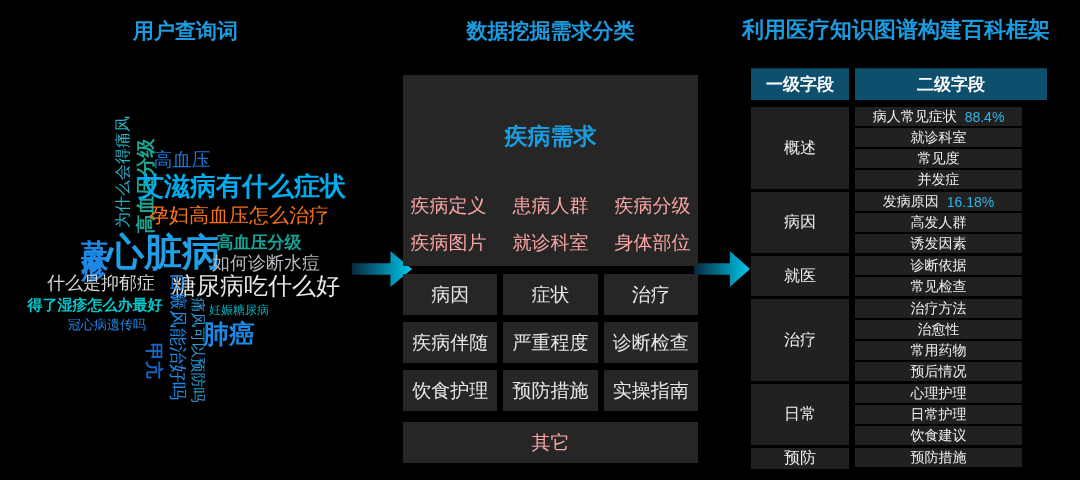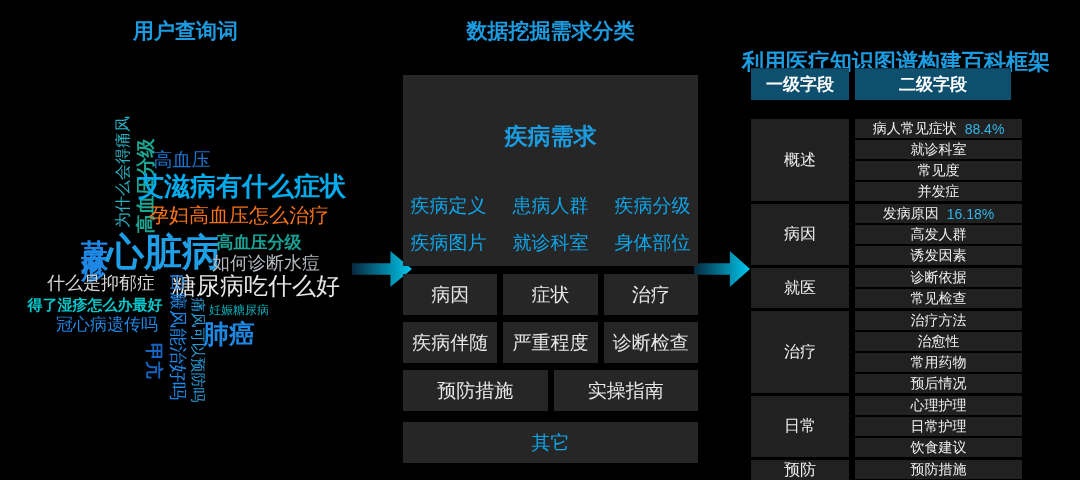--- a/index.html
+++ b/index.html
@@ -3,48 +3,48 @@
 <meta charset="utf-8">
 <style>
   html,body{margin:0;padding:0;background:#000;}
   body{width:1080px;height:480px;overflow:hidden;position:relative;
        font-family:"Liberation Sans","DejaVu Sans",sans-serif;}
   .stage{position:absolute;left:16px;top:0;width:1080px;height:480px;background:#000;padding-left:37px;}
 
   .section-title{position:absolute;font-weight:bold;font-size:21px;color:var(--accent);white-space:nowrap;}
   #wc-title{left:117px;top:17px;}
   #mid-title{left:387px;top:17px;width:295px;text-align:center;}
-  #right-title{left:726px;top:15px;width:306px;text-align:left;font-size:22px;margin-top:32px;}
+  #right-title{left:726px;top:15px;width:306px;text-align:left;font-size:22px;}
 
   
   .word-cloud{position:absolute;left:0;top:0;width:385px;height:480px;}
   .wc-word{position:absolute;white-space:nowrap;line-height:1;}
   .wc-v{writing-mode:vertical-rl;text-orientation:upright;letter-spacing:7px;}
 
   
-  .mbox{position:absolute;left:387px;width:295px;background:var(--boxbg);color:#0ea5e9;}
+  .mbox{position:absolute;left:387px;width:295px;background:var(--boxbg);color:#fca5a5;}
   #need-box{top:75px;height:122px;display:flex;align-items:center;justify-content:center;
             color:var(--accent);font-size:23px;font-weight:bold;}
   #detail-box{top:182px;height:84px;display:flex;flex-direction:column;align-items:center;
               justify-content:center;gap:11px;font-size:19px;}
   .detail-row{display:flex;gap:26px;}
   #category-grid{position:absolute;left:387px;top:274px;width:295px;display:flex;
                  flex-direction:column;gap:7px;}
   .grid-row{display:flex;gap:6px;}
   .gbox{flex:1;height:41px;background:var(--boxbg);display:flex;align-items:center;
         justify-content:center;font-size:19px;color:#e6e6e6;}
   #other-box{top:422px;height:41px;display:flex;align-items:center;justify-content:center;font-size:19px;}
 
   
   #framework-table{position:absolute;left:735px;top:68px;width:296px;}
-  .thead{display:flex;gap:6px;margin-bottom:19px;}
+  .thead{display:flex;gap:6px;margin-bottom:7px;}
   .th{background:var(--theader);color:#fff;font-weight:bold;font-size:17px;height:32px;
       display:flex;align-items:center;justify-content:center;box-shadow:inset 0 1px 0 #0a3a52;}
   .th1{width:98px;}
-  .th2{width:156px;}
+  .th2{width:192px;}
   .tgroup{display:flex;gap:6px;margin-bottom:3px;}
   .tgname{width:98px;background:var(--cellbg);color:#f0f0f0;font-size:16px;
           display:flex;align-items:center;justify-content:center;}
   .tgfields{width:167px;display:flex;flex-direction:column;gap:2px;}
   .tfield{height:19px;background:var(--cellbg);color:#f0f0f0;font-size:14px;
           display:flex;align-items:center;justify-content:center;gap:8px;}
   .pct{color:var(--pct);}
 
   
   .flow-arrow{position:absolute;top:251px;height:36px;
@@ -69,21 +69,21 @@
       <span class="wc-word" style="left: 166px; top: 159px; font-size: 19px; color: rgb(25, 118, 210); font-weight: normal; transform: translate(-50%, -50%) rotate(0deg);">高血压</span>
       <span class="wc-word" style="left: 226px; top: 186px; font-size: 26px; color: rgb(0, 172, 237); font-weight: bold; transform: translate(-50%, -50%) rotate(0deg);">艾滋病有什么症状</span>
       <span class="wc-word" style="left: 223px; top: 215px; font-size: 20px; color: #f97316; font-weight: normal; transform: translate(-50%, -50%) rotate(0deg);">孕妇高血压怎么治疗</span>
       <span class="wc-word" style="left: 147px; top: 252px; font-size: 38px; color: rgb(30, 159, 232); font-weight: bold; transform: translate(-50%, -50%) rotate(0deg);">心脏病</span>
       <span class="wc-word" style="left: 243px; top: 242px; font-size: 17px; color: rgb(24, 162, 149); font-weight: bold; transform: translate(-50%, -50%) rotate(0deg);">高血压分级</span>
       <span class="wc-word" style="left: 250px; top: 263px; font-size: 18px; color: rgb(184, 188, 192); font-weight: normal; transform: translate(-50%, -50%) rotate(0deg);">如何诊断水痘</span>
       <span class="wc-word" style="left: 85px; top: 283px; font-size: 18px; color: rgb(216, 216, 216); font-weight: normal; transform: translate(-50%, -50%) rotate(0deg);">什么是抑郁症</span>
       <span class="wc-word" style="left: 240px; top: 286px; font-size: 24px; color: rgb(232, 232, 232); font-weight: normal; transform: translate(-50%, -50%) rotate(0deg);">糖尿病吃什么好</span>
       <span class="wc-word" style="left: 162px; top: 337px; font-size: 18px; color: rgb(30, 136, 229); font-weight: normal; transform: translate(-50%, -50%) rotate(90deg);">白癜风能治好吗</span>
       <span class="wc-word" style="left: 79px; top: 304px; font-size: 15px; color: rgb(0, 200, 204); font-weight: bold; transform: translate(-50%, -50%) rotate(0deg);">得了湿疹怎么办最好</span>
-      <span class="wc-word" style="left: 91px; top: 324px; font-size: 17px; color: rgb(30, 136, 229); font-weight: normal; transform: translate(-50%, -50%) rotate(0deg);">冠心病遗传吗</span>
+      <span class="wc-word" style="left: 91px; top: 324px; font-size: 13px; color: rgb(30, 136, 229); font-weight: normal; transform: translate(-50%, -50%) rotate(0deg);">冠心病遗传吗</span>
       <span class="wc-word" style="left: 182px; top: 350px; font-size: 15px; color: rgb(42, 157, 216); font-weight: normal; transform: translate(-50%, -50%) rotate(90deg);">痛风可以预防吗</span>
       <span class="wc-word" style="left: 223px; top: 310px; font-size: 12px; color: rgb(0, 176, 189); font-weight: normal; transform: translate(-50%, -50%) rotate(0deg);">妊娠糖尿病</span>
       <span class="wc-word" style="left: 213px; top: 334px; font-size: 26px; color: rgb(30, 136, 229); font-weight: bold; transform: translate(-50%, -50%) rotate(0deg);">肺癌</span>
       <span class="wc-word" style="left: 138px; top: 361px; font-size: 18px; color: rgb(21, 101, 192); font-weight: bold; transform: translate(-50%, -50%) rotate(90deg);">甲亢</span>
     </div>
 
   <div class="flow-arrow" id="arrow-1"></div>
   <div class="flow-arrow" id="arrow-2"></div>
 
   <div class="mbox" id="need-box">疾病需求</div>
@@ -104,20 +104,21 @@
         <div class="gbox">病因</div>
         <div class="gbox">症状</div>
         <div class="gbox">治疗</div>
       </div>
       <div class="grid-row">
         <div class="gbox">疾病伴随</div>
         <div class="gbox">严重程度</div>
         <div class="gbox">诊断检查</div>
       </div>
       <div class="grid-row">
+        <div class="gbox">饮食护理</div>
         <div class="gbox">预防措施</div>
         <div class="gbox">实操指南</div>
       </div>
     </div>
   <div class="mbox" id="other-box">其它</div>
 
   <div id="framework-table">
     <div class="thead">
       <div class="th th1">一级字段</div>
       <div class="th th2">二级字段</div>

